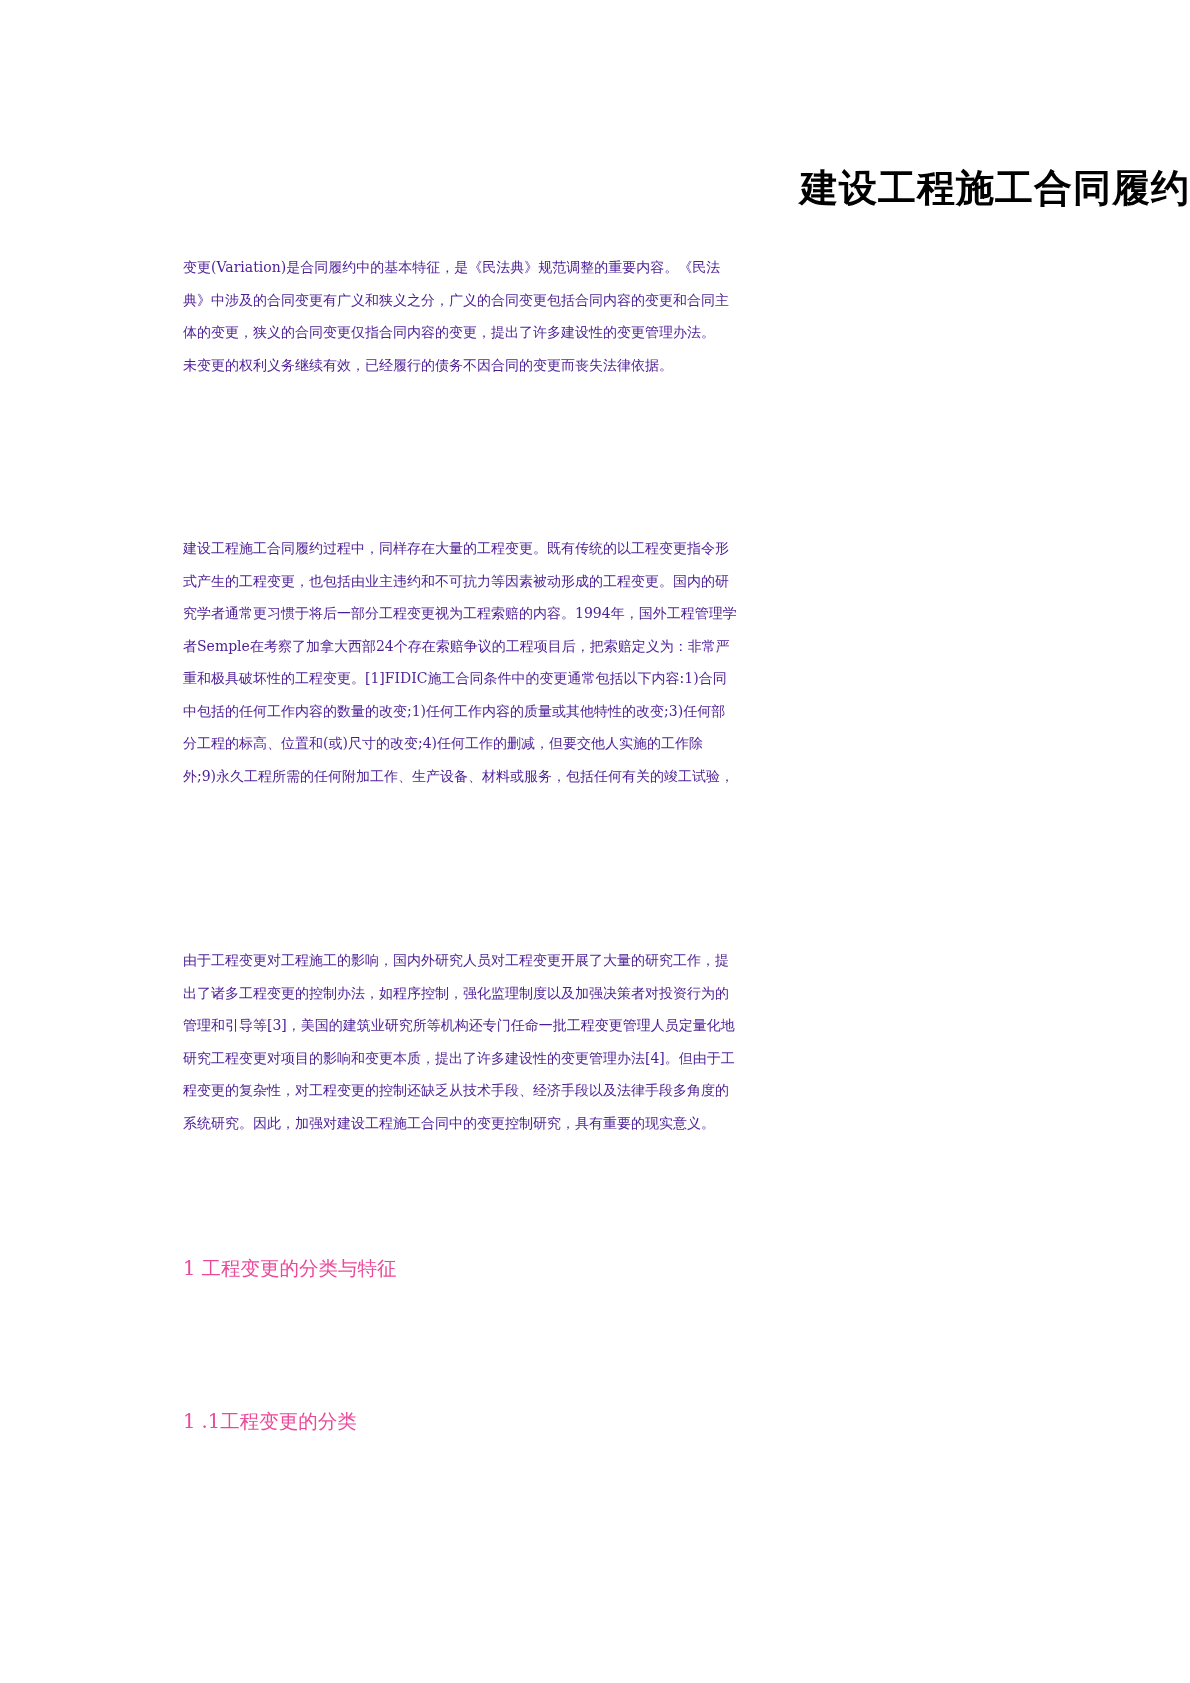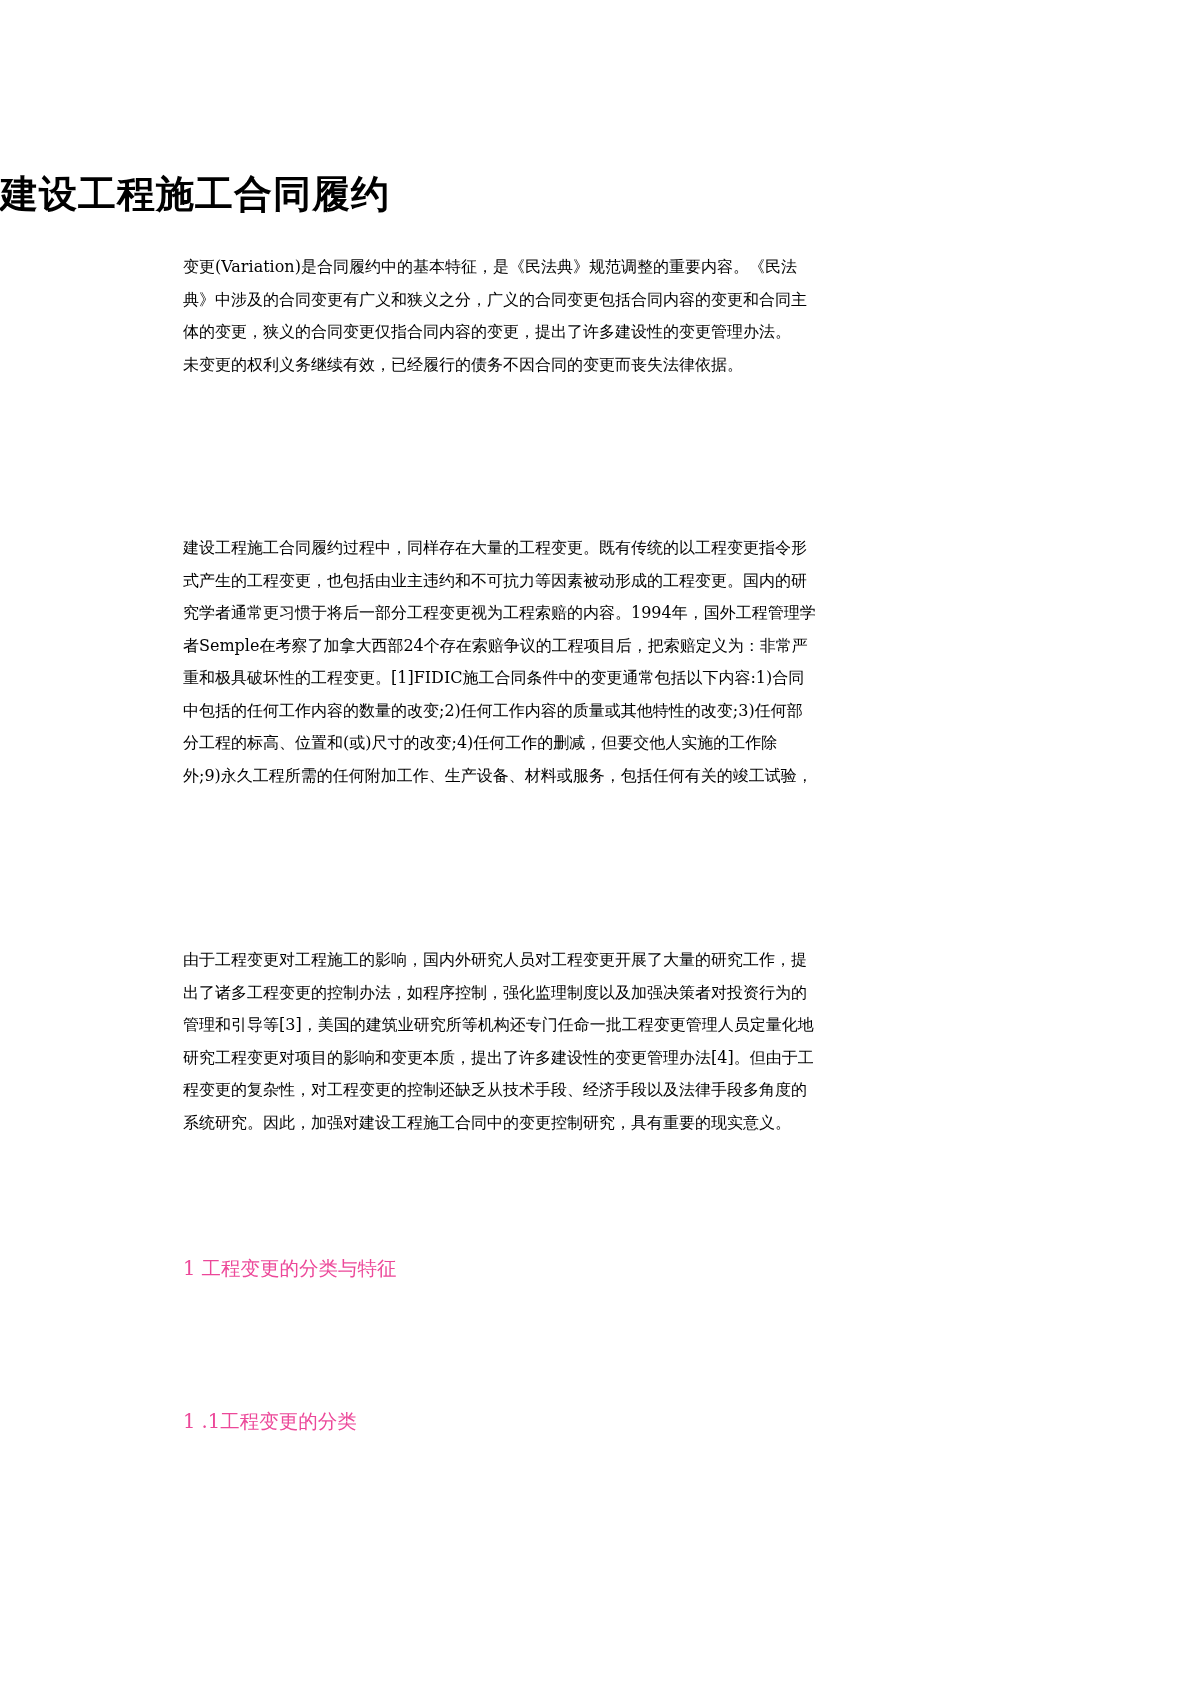--- a/index.html
+++ b/index.html
@@ -18,37 +18,37 @@
     .page {
       position: absolute;
       left: 0; top: 0;
       width: 1190px;
       height: 1683px;
       background: #ffffff;
     }
     .title {
       position: absolute;
       left: 0;
-      top: 168px;
+      top: 162px;
       width: 1190px;
-      text-align: left;
+      text-align: right;
       font-family: "DejaVu Sans", "Liberation Sans", sans-serif;
       font-weight: bold;
       font-size: 38px;
       line-height: 52px;
       color: #000000;
       letter-spacing: 1px;
     }
     .para {
       position: absolute;
       left: 183px;
       width: 840px;
-      font-size: 16px;
+      font-size: 14px;
       line-height: 32.5px;
-      color: #000000;
+      color: #4c1d95;
     }
     .line {
       display: block;
       white-space: nowrap;
     }
     .heading {
       position: absolute;
       left: 183px;
       font-size: 19.5px;
       line-height: 32px;
@@ -74,21 +74,21 @@
     <span class="line">体的变更，狭义的合同变更仅指合同内容的变更，提出了许多建设性的变更管理办法。</span>
     <span class="line">未变更的权利义务继续有效，已经履行的债务不因合同的变更而丧失法律依据。</span>
   </div>
 
   <div class="para" id="p2">
     <span class="line">建设工程施工合同履约过程中，同样存在大量的工程变更。既有传统的以工程变更指令形</span>
     <span class="line">式产生的工程变更，也包括由业主违约和不可抗力等因素被动形成的工程变更。国内的研</span>
     <span class="line">究学者通常更习惯于将后一部分工程变更视为工程索赔的内容。1994年，国外工程管理学</span>
     <span class="line">者Semple在考察了加拿大西部24个存在索赔争议的工程项目后，把索赔定义为：非常严</span>
     <span class="line">重和极具破坏性的工程变更。[1]FIDIC施工合同条件中的变更通常包括以下内容:1)合同</span>
-    <span class="line">中包括的任何工作内容的数量的改变;2)任何工作内容的质量或其他特性的改变;3)任何部</span>
+    <span class="line">中包括的任何工作内容的数量的改变;1)任何工作内容的质量或其他特性的改变;3)任何部</span>
     <span class="line">分工程的标高、位置和(或)尺寸的改变;4)任何工作的删减，但要交他人实施的工作除</span>
     <span class="line">外;9)永久工程所需的任何附加工作、生产设备、材料或服务，包括任何有关的竣工试验，</span>
   </div>
 
   <div class="para" id="p3">
     <span class="line">由于工程变更对工程施工的影响，国内外研究人员对工程变更开展了大量的研究工作，提</span>
     <span class="line">出了诸多工程变更的控制办法，如程序控制，强化监理制度以及加强决策者对投资行为的</span>
     <span class="line">管理和引导等[3]，美国的建筑业研究所等机构还专门任命一批工程变更管理人员定量化地</span>
     <span class="line">研究工程变更对项目的影响和变更本质，提出了许多建设性的变更管理办法[4]。但由于工</span>
     <span class="line">程变更的复杂性，对工程变更的控制还缺乏从技术手段、经济手段以及法律手段多角度的</span>

